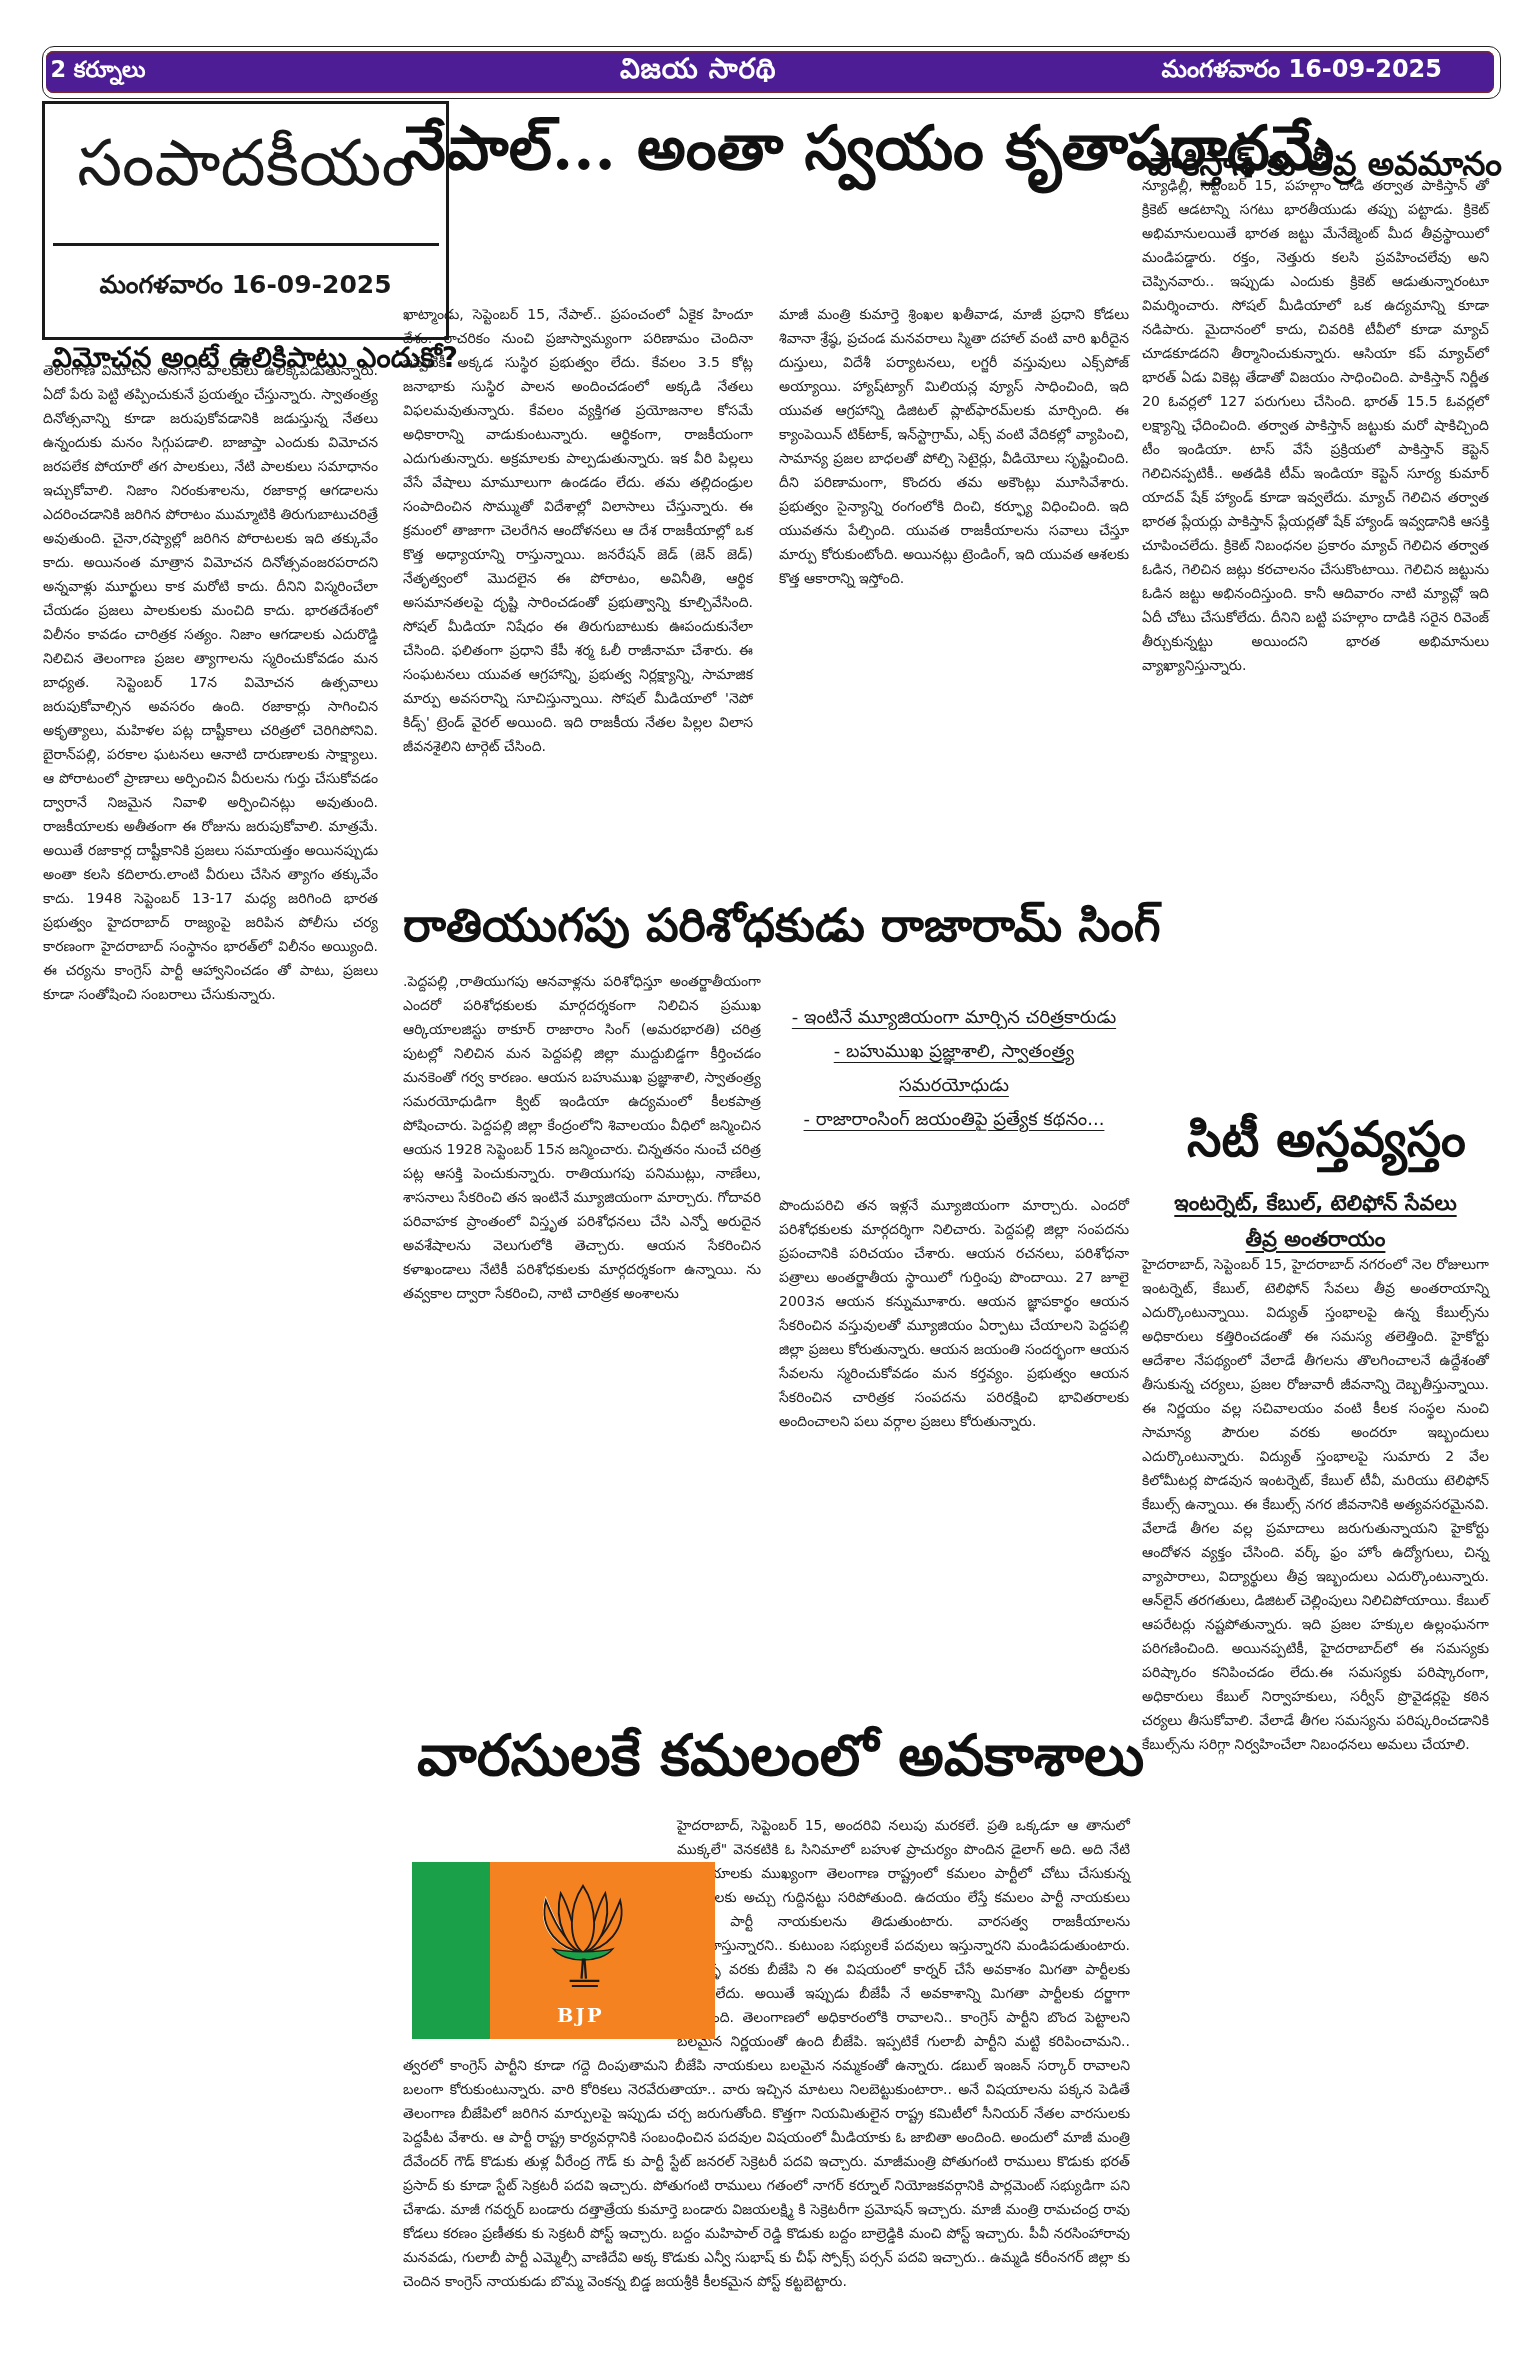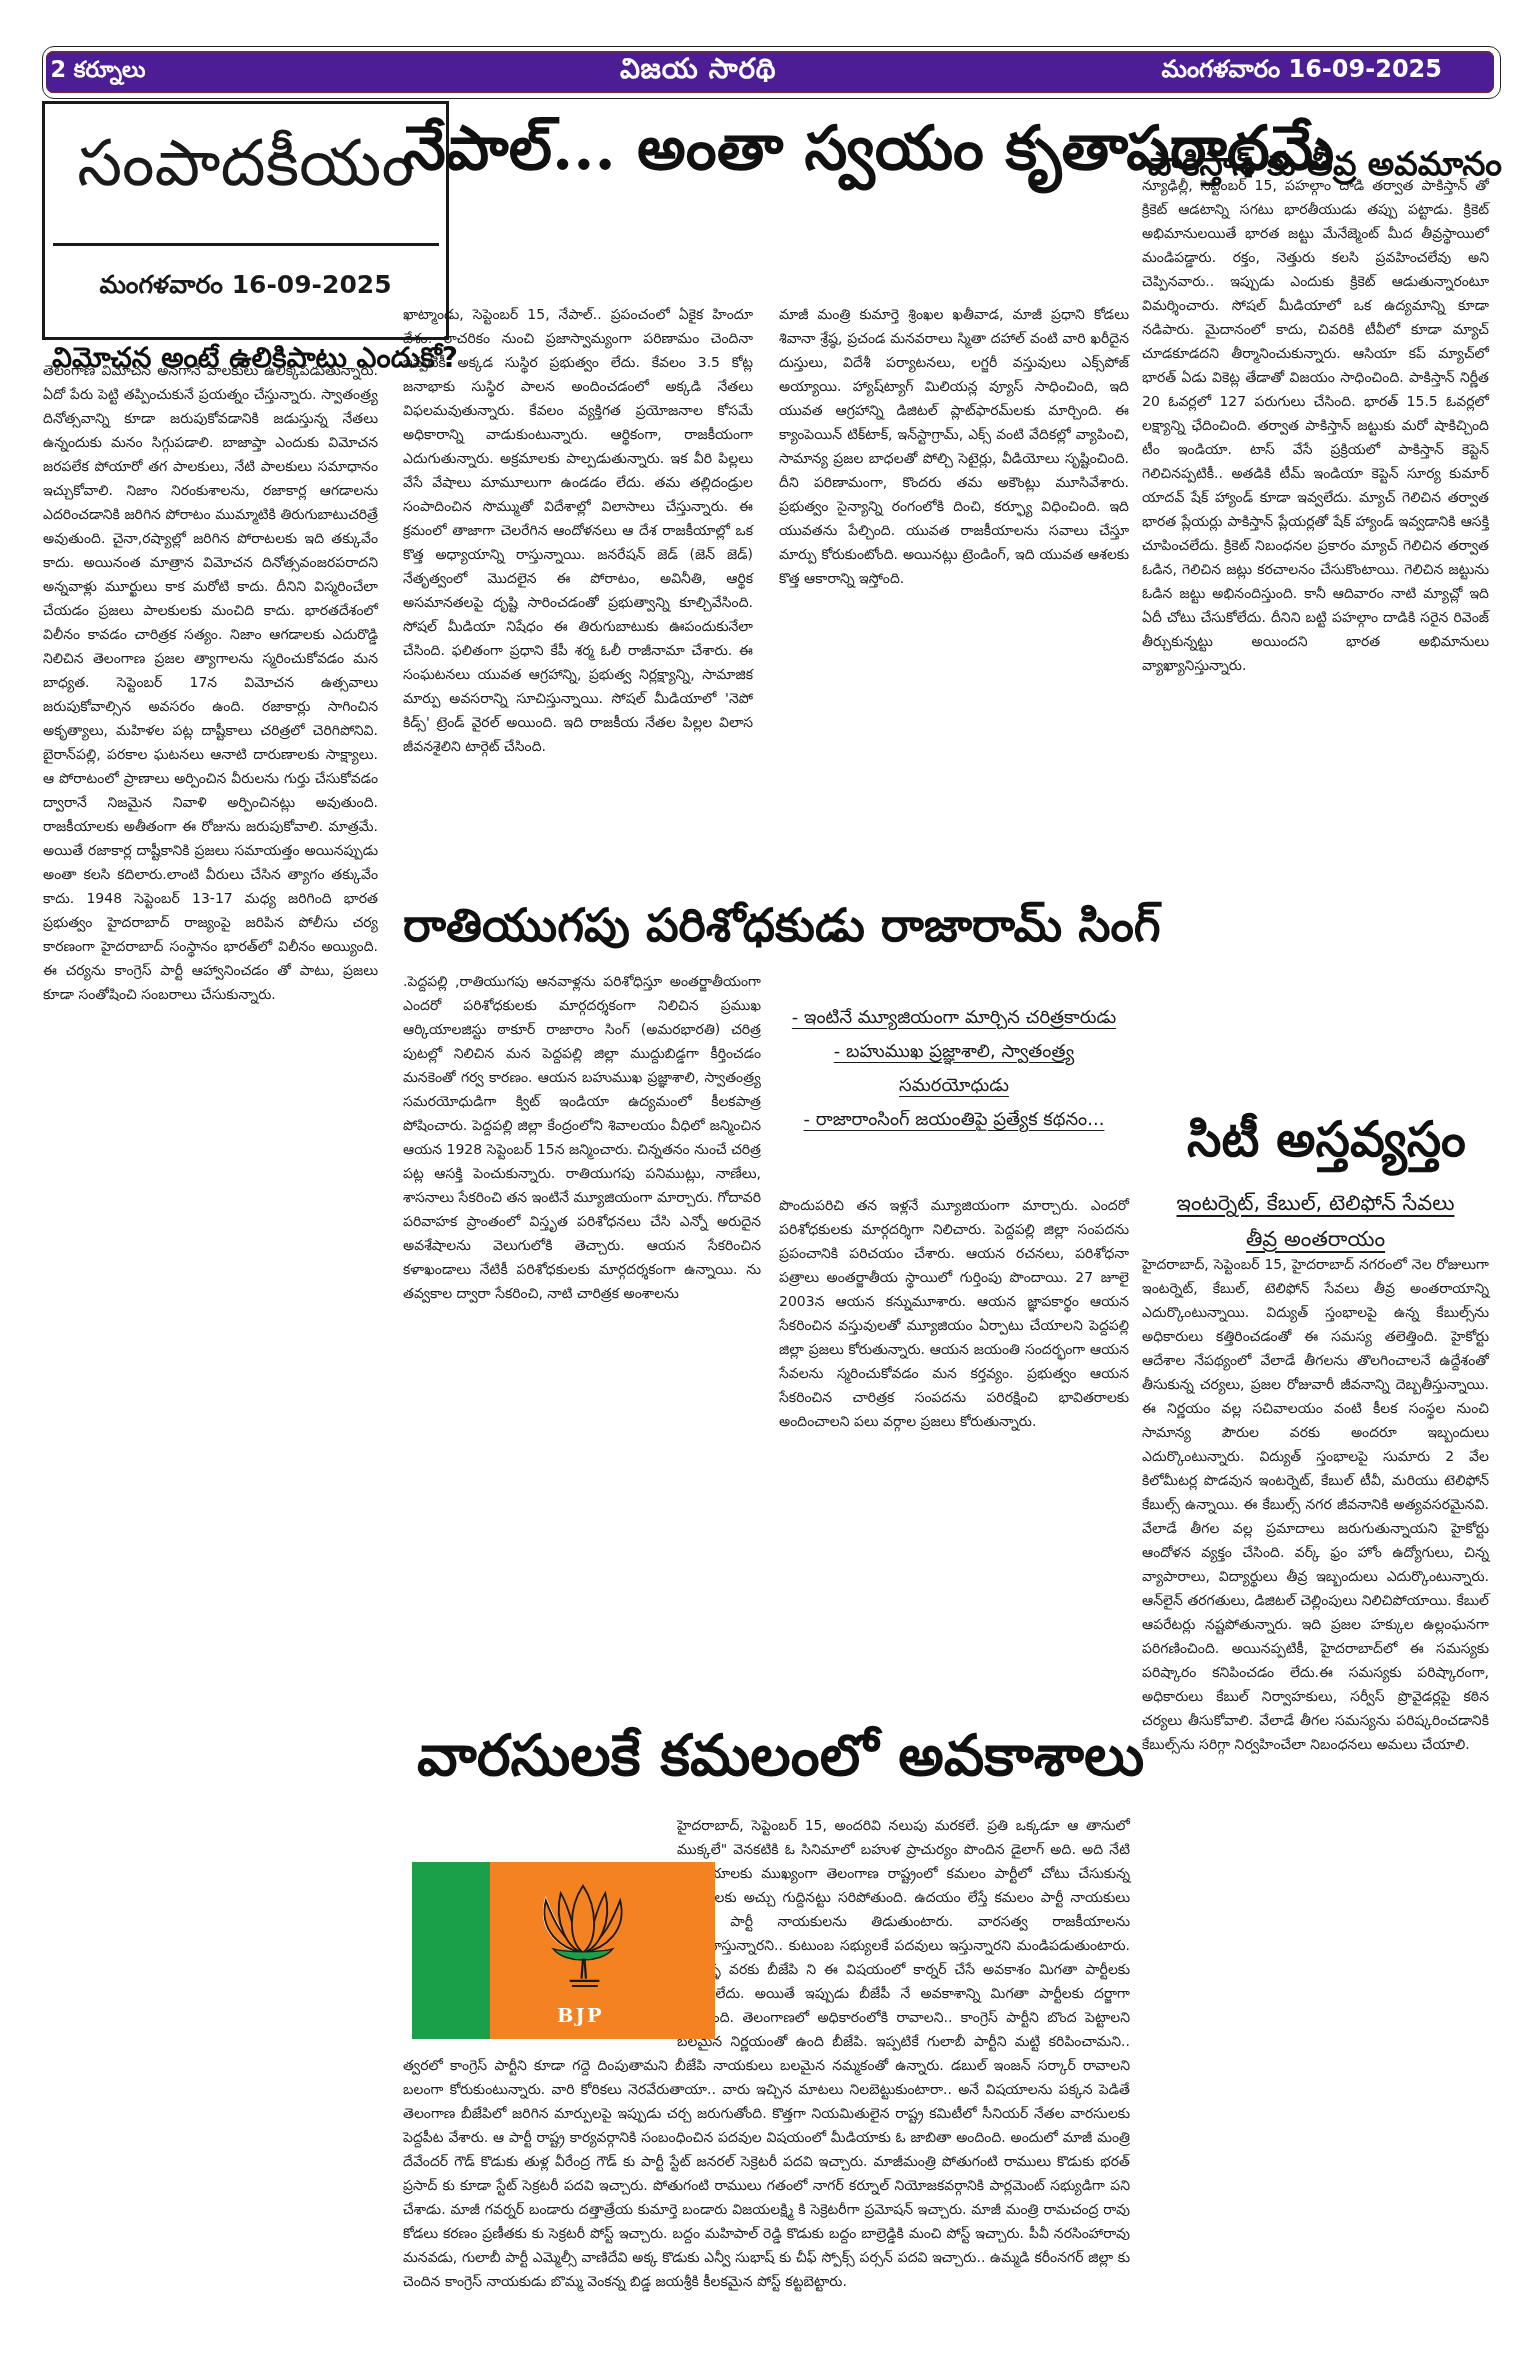--- a/index.html
+++ b/index.html
@@ -26,21 +26,21 @@
   .headline { position: absolute; font-weight: bold; color: #111; white-space: nowrap; }
   .h-nepal { left: 403px; top: 112px; font-size: 61px; font-family: "DejaVu Serif", serif; }
   .h-pak { left: 1148px; top: 112px; font-size: 33px; margin-top: 32px; }
   .h-vimo { left: 52px; top: 341px; font-size: 28px; }
   .h-rati { left: 403px; top: 898px; font-size: 46px; }
   .h-city { left: 1187px; top: 1111px; font-size: 49px; }
   .h-varas { left: 417px; top: 1722px; font-size: 57px; }
 
   .subhead { position: absolute; text-align: center; font-size: 21px; line-height: 36px; }
   .subhead span { text-decoration: underline; text-underline-offset: 4.5px; display: block; }
-  .sub-city { left: 1159px; top: 1185px; width: 313px; font-size: 21px; }
+  .sub-city { left: 1159px; top: 1185px; width: 313px; font-size: 21px; font-weight: bold; }
   .sub-rati { left: 790px; top: 984px; width: 328px; font-size: 18px; line-height: 34px; margin-top: 16px; }
 
   .col { position: absolute; font-size: 14px; line-height: 24px; text-align: justify; color: #1c1c1c; }
   .c1 { left: 43px; top: 358px; width: 335px; height: 1983px; }
   .c2 { left: 403px; top: 302px; width: 350px; height: 582px; }
   .c3 { left: 779px; top: 302px; width: 350px; height: 582px; }
   .c4 { left: 1142px; top: 173px; width: 347px; height: 924px; }
   .c5 { left: 403px; top: 969px; width: 358px; height: 723px; }
   .c6 { left: 779px; top: 1193px; width: 350px; height: 499px; }
   .c7 { left: 1142px; top: 1252px; width: 347px; height: 1118px; }

